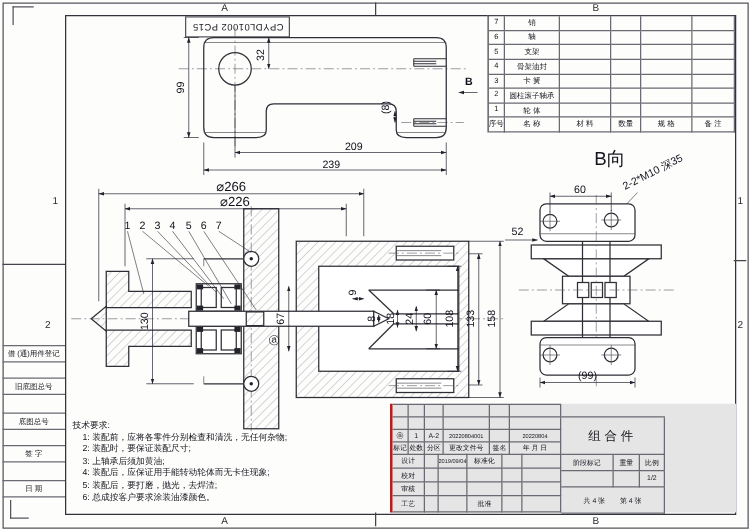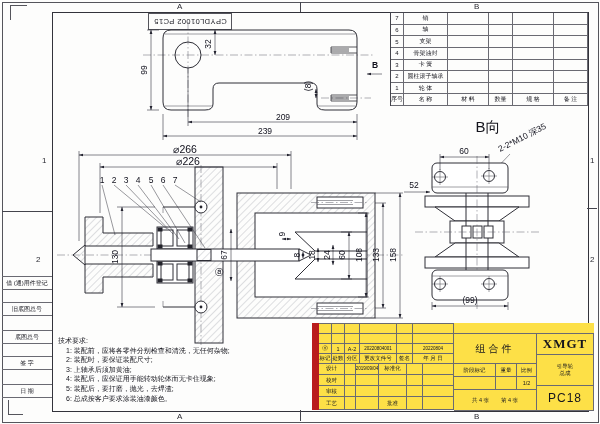--- a/index.html
+++ b/index.html
@@ -13,21 +13,21 @@
   .codebox{position:absolute;left:148px;top:13px;width:82px;height:15px;border:1px solid #55555c;
            display:flex;align-items:center;justify-content:center;background:#fdfdfc}
   .codebox span{transform:rotate(180deg);font-size:7.5px;letter-spacing:.4px;color:#1a1a22}
   
   .ptable{position:absolute;left:390px;top:12px;width:197px;height:93px;display:grid;
           grid-template-columns:13px 44px 41px 24px 41px 34px;grid-template-rows:repeat(8,1fr);
           border-left:1px solid #44444c;border-top:1px solid #44444c;background:#fdfdfc}
   .ptable>div{border-right:1px solid #6a6a72;border-bottom:1px solid #6a6a72;
           display:flex;align-items:center;justify-content:center;font-size:6px;color:#15151d;overflow:hidden}
   
-  .tblock{position:absolute;left:312px;top:323px;width:275px;height:87px;background:#fde047;border-left:7px solid #b91c1c}
+  .tblock{position:absolute;left:312px;top:323px;width:275px;height:87px;background:#e5e5e5;border-left:2px solid #b91c1c}
   .tb{position:absolute;display:grid}
   .tb>div{border-right:1px solid #6a6a72;border-bottom:1px solid #6a6a72;display:flex;align-items:center;
           justify-content:center;font-size:5.5px;color:#15151d;overflow:hidden;white-space:nowrap}
   .big{font-size:10px !important;letter-spacing:3px}
   .logo{font-family:"Liberation Serif",serif;font-weight:bold;font-size:13px !important;letter-spacing:1px}
   .model{font-size:12px !important;letter-spacing:1px}
   .tiny{font-size:4.5px !important}
   
   .mstrip{position:absolute;left:2px;top:276px;width:50px}
   .mstrip>div{border-top:1px solid #6a6a72;display:flex;align-items:center;justify-content:center;
@@ -459,23 +459,15 @@
         <div style="border-right:1px solid #6a6a72;border-bottom:none"></div>
         <div style="border:none"></div>
       </div>
       <div></div>
       <div>1/2</div>
       <div style="grid-column:1/4;gap:12px">
         <span>共 4 张</span>
         <span>第 4 张</span>
       </div>
     </div>
-    <div class="tb" style="left:218px;top:10px;width:57px;height:77px;grid-template-columns:57px;grid-template-rows:21px 31px 25px;border-top:1px solid #6a6a72">
-      <div class="logo">XMGT</div>
-      <div style="flex-direction:column">
-        <span>引导轮</span>
-        <span>总成</span>
-      </div>
-      <div class="model">PC18</div>
-    </div>
   </div>
 
 </div>
 
 </body></html>

